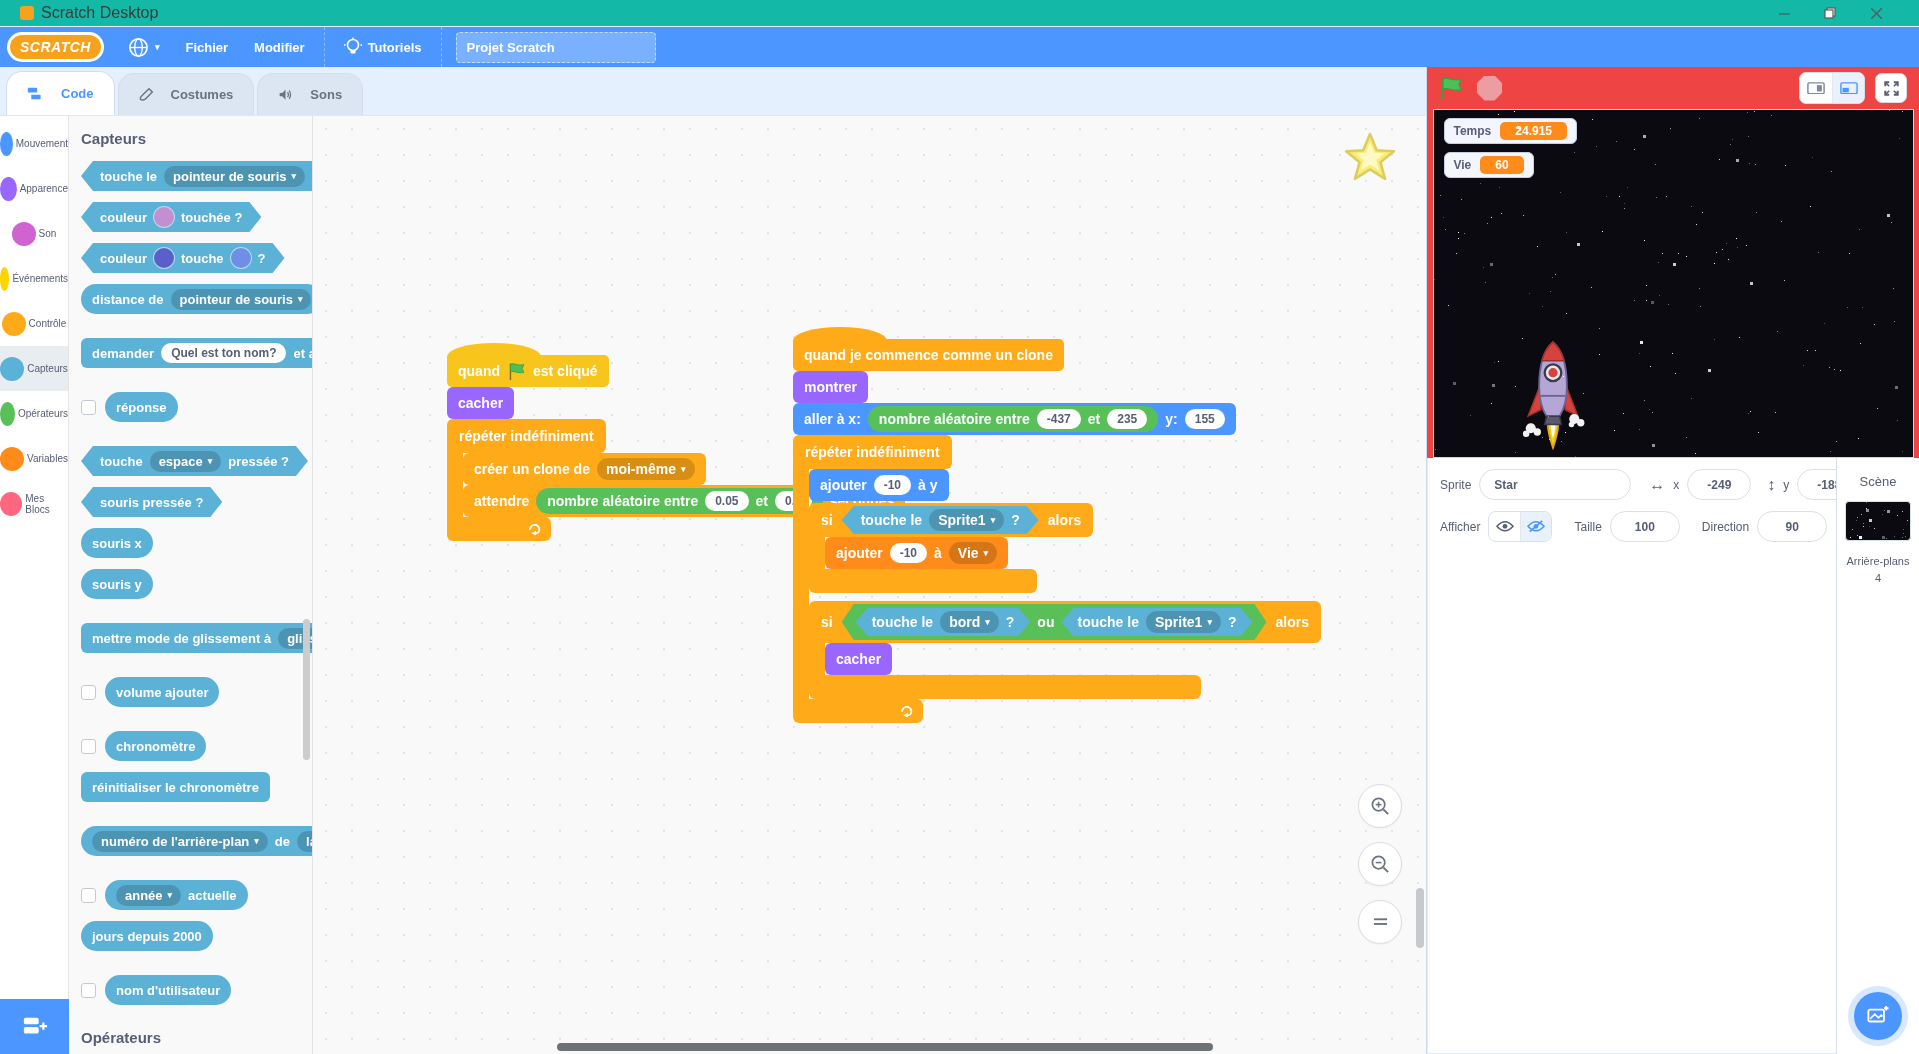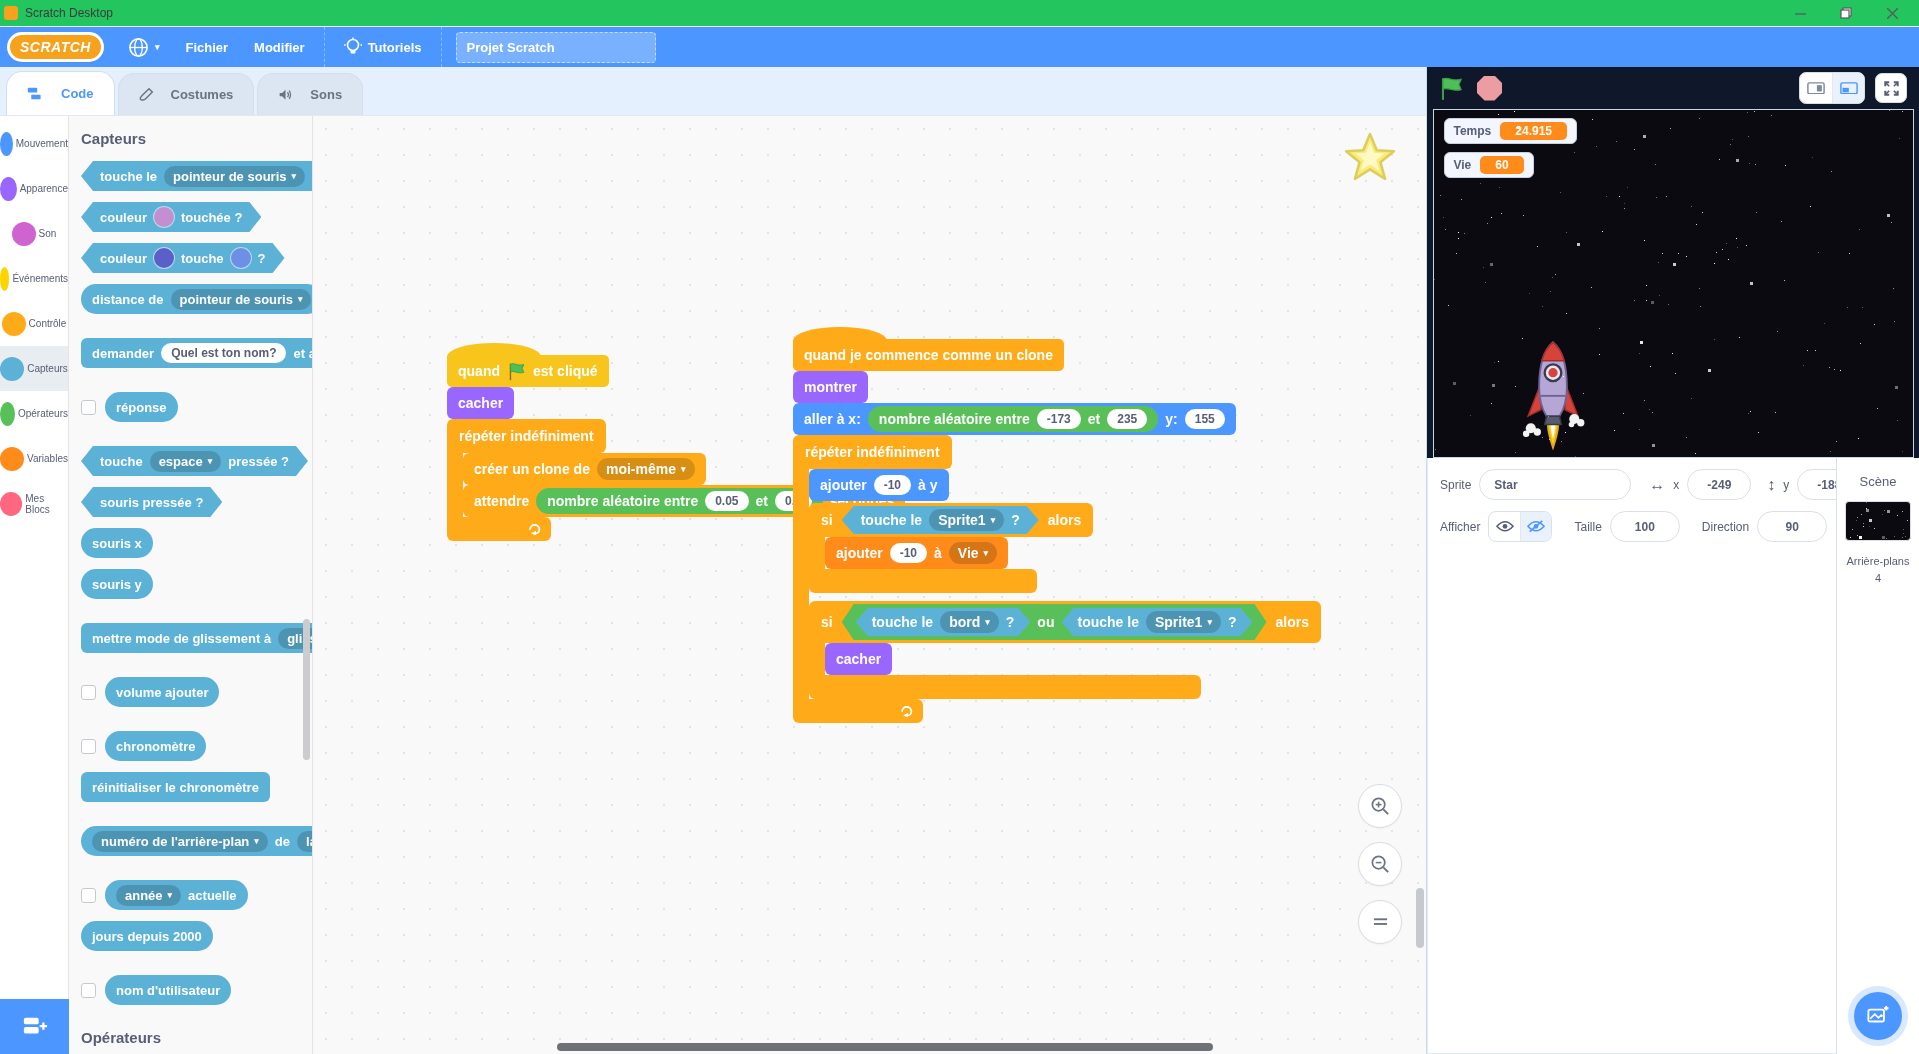--- a/index.html
+++ b/index.html
@@ -1,19 +1,19 @@
 <!DOCTYPE html>
 <html><head>
 <meta charset="utf-8">
 <style>
 *{margin:0;padding:0;box-sizing:border-box}
 html,body{width:1919px;height:1054px;overflow:hidden;font-family:"Liberation Sans",sans-serif;-webkit-font-smoothing:antialiased}
 .app{width:1919px;height:1054px;display:flex;flex-direction:column;background:#E5F0FF}
 
-.titlebar{height:27px;background:#22c55e;display:flex;align-items:center;padding:0 4px;gap:7px;font-size:12px;color:#3b3b3b;border-bottom:1px solid #f0f0f0}
+.titlebar{height:27px;background:#14b8a6;display:flex;align-items:center;padding:0 20px;gap:7px;font-size:16px;color:#3b3b3b;border-bottom:1px solid #f0f0f0}
 .appicon{width:14px;height:14px;border-radius:3px;background:#F6A21C}
 .win-controls{margin-left:auto;display:flex}
 .win-btn{width:46px;height:26px;display:flex;align-items:center;justify-content:center}
 
 .menubar{height:40px;background:#4C97FF;display:flex;align-items:center;padding:17px 10px;color:#fff}
 .logo{background:#F6A21C;color:#fff;font-weight:800;font-style:italic;font-size:14px;letter-spacing:.5px;padding:4px 10px;border-radius:12px;box-shadow:0 0 0 3px #fff,0 2px 3px rgba(0,0,0,.25);margin-right:14px}
 .mitem{display:flex;align-items:center;gap:6px;padding:10px 13px;font-size:13px;font-weight:700;cursor:pointer}
 .caret-dn{font-size:9px}
 .vsep{width:1px;height:40px;border-left:1px dashed rgba(255,255,255,.35);margin:0 6px}
 .project-input{background:rgba(255,255,255,.25);border:1px dashed rgba(255,255,255,.55);border-radius:4px;color:#fff;font-size:13px;font-weight:700;padding:7px 10px;width:200px;outline:none;margin-left:8px}
@@ -61,21 +61,21 @@
 .cbot{height:24px;border-radius:0 6px 6px 6px;display:flex;align-items:center;justify-content:flex-end;padding:0 9px;background:#FFAB19;width:var(--aw,110px)}
 
 .codearea{flex:1;position:relative;background-color:#F9F9F9;background-image:radial-gradient(#E0E4E8 1.2px,transparent 1.2px);background-size:26px 26px;overflow:hidden}
 .script{position:absolute;display:flex;flex-direction:column;align-items:flex-start}
 .wm{position:absolute;right:30px;top:16px;opacity:.9}
 .zbtns{position:absolute;right:24px;bottom:110px;display:flex;flex-direction:column;gap:14px}
 .zbtn{width:44px;height:44px;border-radius:50%;background:#fff;border:1px solid #D9DDE1;display:flex;align-items:center;justify-content:center;cursor:pointer;box-shadow:0 1px 2px rgba(0,0,0,.04)}
 .hscroll{position:absolute;bottom:3px;left:244px;width:656px;height:8px;background:#56595E;border-radius:4px;opacity:.85}
 .vscroll{position:absolute;right:2px;top:772px;width:8px;height:60px;background:#C6C9CD;border-radius:4px}
 
-.right{width:493px;display:flex;flex-direction:column;background:#0f172a;border-left:1px solid #CBDCEF;min-height:0}
+.right{width:493px;display:flex;flex-direction:column;background:#ef4444;border-left:1px solid #CBDCEF;min-height:0}
 .stagebar{height:42px;display:flex;align-items:center;padding:0 12px;gap:13px}
 .stopbtn{width:25px;height:25px;background:#EC9DA2;clip-path:polygon(30% 0%,70% 0%,100% 30%,100% 70%,70% 100%,30% 100%,0% 70%,0% 30%);cursor:pointer}
 .viewbtns{margin-left:auto;display:flex;gap:10px;align-items:center}
 .vbgroup{display:flex;border:1px solid #D9DDE1;border-radius:7px;overflow:hidden;background:#fff}
 .vb{width:32px;height:30px;display:flex;align-items:center;justify-content:center;cursor:pointer}
 .vb+.vb{border-left:1px solid #E3E7EB}
 .vb.sel{background:#E9F1FC}
 .vb.solo{border:1px solid #D9DDE1;border-radius:7px;background:#fff}
 .stage{width:481px;height:349px;margin:0 auto;background:#0A0A10;position:relative;overflow:hidden;border:1px solid #C9D6E8}
 .starpt{position:absolute;width:1px;height:1px;left:0;top:0;background:transparent}
@@ -432,21 +432,21 @@
             <div class="b hat ct">
                 <span>quand je commence comme un clone</span>
               </div>
             <div class="b lk">
                 <span>montrer</span>
               </div>
             <div class="b mt">
               <span>aller à x:</span>
               <span class="b rep opb" style="height:26px">
                   <span>nombre aléatoire entre</span>
-                  <span class="nf">-173</span>
+                  <span class="nf">-437</span>
                   <span>et</span>
                   <span class="nf">235</span>
                 </span>
               <span>y:</span>
               <span class="nf">155</span>
             </div>
             <div class="cwrap">
               <div class="ctop ct">
                   <span>répéter indéfiniment</span>
                 </div>

